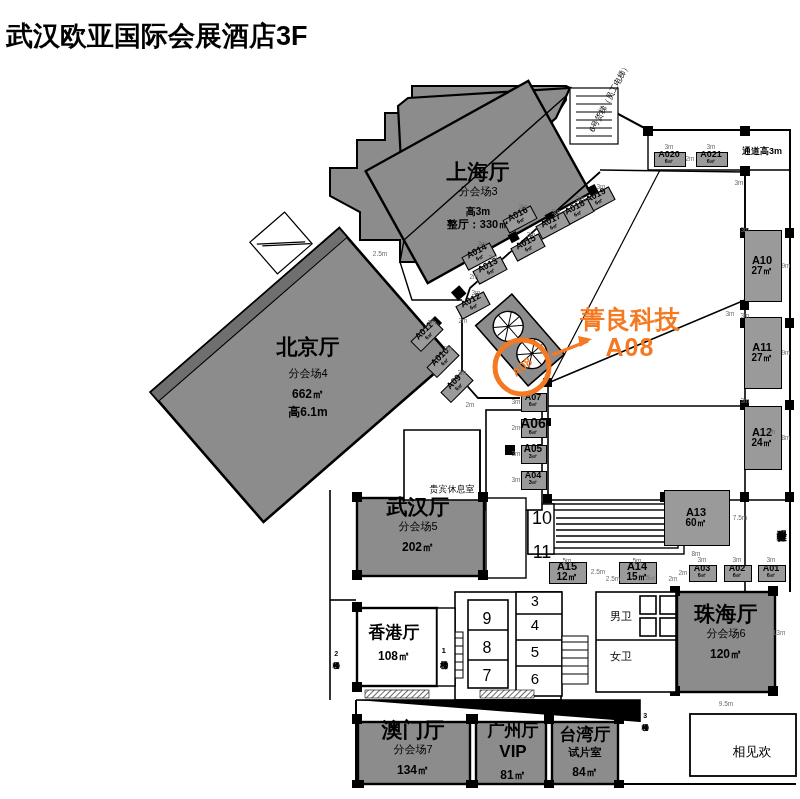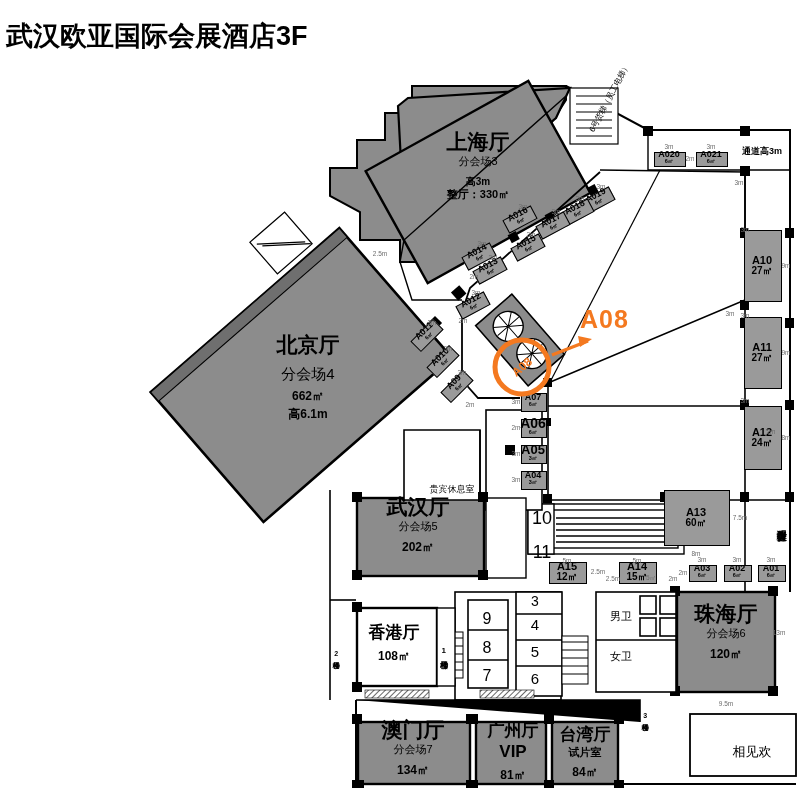--- a/index.html
+++ b/index.html
@@ -295,21 +295,21 @@
         <div class="booth-id" style="font-size:9px">A07</div>
         <div class="booth-sz" style="font-size:5.5px">6㎡</div>
       </div>
       <div class="booth-box" style="position: absolute; left: 521px; top: 418.5px; width: 24px; height: 17px; background: rgb(154, 154, 154); border: 1.4px solid rgb(0, 0, 0); transform: rotate(0deg);"></div>
       <div class="booth-lab" style="left: 533px; top: 426px; transform: translate(-50%, -50%) rotate(0deg);">
         <div class="booth-id" style="font-size:14px">A06</div>
         <div class="booth-sz" style="font-size:5.5px">6㎡</div>
       </div>
       <div class="booth-box" style="position: absolute; left: 521px; top: 444.5px; width: 24px; height: 17px; background: rgb(154, 154, 154); border: 1.4px solid rgb(0, 0, 0); transform: rotate(0deg);"></div>
       <div class="booth-lab" style="left: 533px; top: 452px; transform: translate(-50%, -50%) rotate(0deg);">
-        <div class="booth-id" style="font-size:13px">A05</div>
+        <div class="booth-id" style="font-size:10px">A05</div>
         <div class="booth-sz" style="font-size:5.5px">3㎡</div>
       </div>
       <div class="booth-box" style="position: absolute; left: 521px; top: 470.5px; width: 24px; height: 17px; background: rgb(154, 154, 154); border: 1.4px solid rgb(0, 0, 0); transform: rotate(0deg);"></div>
       <div class="booth-lab" style="left: 533px; top: 478px; transform: translate(-50%, -50%) rotate(0deg);">
         <div class="booth-id" style="font-size:9px">A04</div>
         <div class="booth-sz" style="font-size:5.5px">3㎡</div>
       </div>
       <div class="booth-box" style="position: absolute; left: 744px; top: 230px; width: 36px; height: 70px; background: rgb(154, 154, 154); border: 1.4px solid rgb(0, 0, 0); transform: rotate(0deg);"></div>
       <div class="booth-lab" style="left: 762px; top: 265px; transform: translate(-50%, -50%) rotate(0deg);">
         <div class="booth-id" style="font-size:11px">A10</div>
@@ -351,29 +351,29 @@
         <div class="booth-sz" style="font-size:5.5px">6㎡</div>
       </div>
       <div class="booth-box" style="position: absolute; left: 758px; top: 564.5px; width: 26px; height: 15px; background: rgb(154, 154, 154); border: 1.4px solid rgb(0, 0, 0); transform: rotate(0deg);"></div>
       <div class="booth-lab" style="left: 771px; top: 571px; transform: translate(-50%, -50%) rotate(0deg);">
         <div class="booth-id" style="font-size:9px">A01</div>
         <div class="booth-sz" style="font-size:5.5px">6㎡</div>
       </div>
     </div>
 
   <div id="hall-layer">
-      <div class="lab ctr" style="left: 478px; top: 166px;">
+      <div class="lab ctr" style="left: 478px; top: 196px;">
         <div class="hallname" style="font-size:21px">上海厅</div>
         <div style="font-size:11px;font-weight:normal;margin-top:3px">分会场3</div>
         <div style="font-size:10px;font-weight:bold;margin-top:9px">高3m</div>
         <div style="font-size:11px;font-weight:bold;margin-top:2px">整厅：330㎡</div>
       </div>
       <div class="lab ctr" style="left: 308px; top: 377px;">
         <div class="hallname" style="font-size:21px">北京厅</div>
-        <div style="font-size:15px;font-weight:normal;margin-top:10px">分会场4</div>
+        <div style="font-size:11px;font-weight:normal;margin-top:10px">分会场4</div>
         <div style="font-size:12px;font-weight:bold;margin-top:8px">662㎡</div>
         <div style="font-size:12px;font-weight:bold;margin-top:6px">高6.1m</div>
       </div>
       <div class="lab ctr" style="left: 418px; top: 525px;">
         <div class="hallname" style="font-size:21px">武汉厅</div>
         <div style="font-size:11px;font-weight:normal;margin-top:3px">分会场5</div>
         <div style="font-size:12px;font-weight:bold;margin-top:8px">202㎡</div>
       </div>
       <div class="lab ctr" style="left: 726px; top: 632px;">
         <div class="hallname" style="font-size:21px">珠海厅</div>
@@ -483,16 +483,17 @@
 
   <svg class="plan" viewBox="0 0 800 799" style="pointer-events:none">
     <circle cx="522" cy="367" r="27" fill="none" stroke="#f47920" stroke-width="5"></circle>
     <line x1="552" y1="355" x2="588" y2="341" stroke="#f47920" stroke-width="3.4"></line>
     <polygon points="592,339 578,336 580,347" fill="#f47920"></polygon>
   </svg>
   <div class="booth-lab" style="left:522px;top:367px;transform:translate(-50%,-50%) rotate(-41deg);
        color:#f47920;font-size:12px;font-weight:bold;">A08</div>
 
   <div class="callout" style="left:580px;top:305px;">
+    <div class="l1">菁良科技</div>
     <div class="l2">A08</div>
   </div>
 
 </div>
 
 </body></html>

